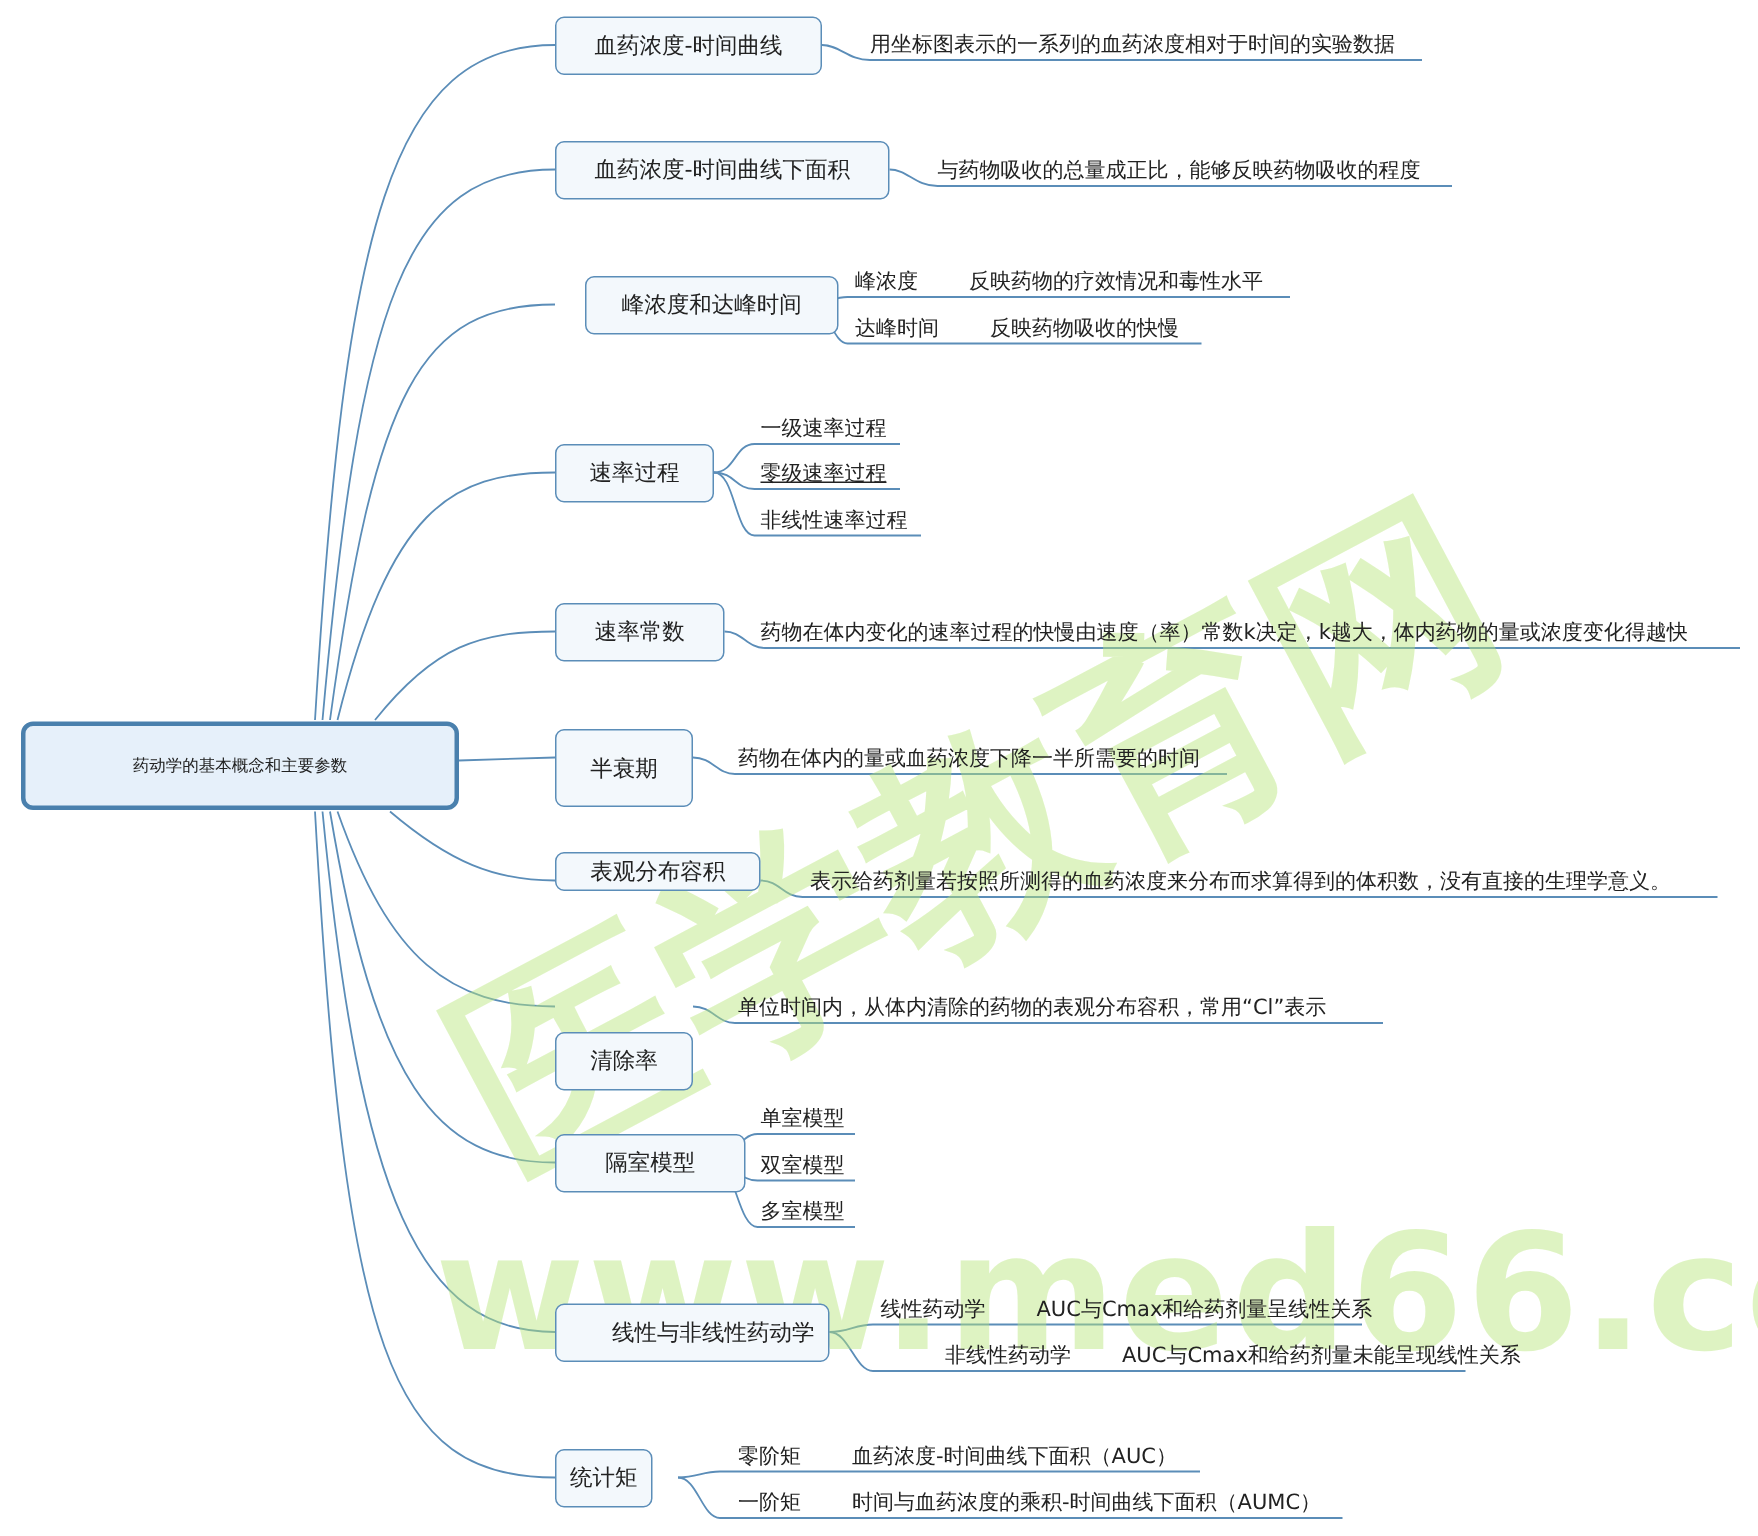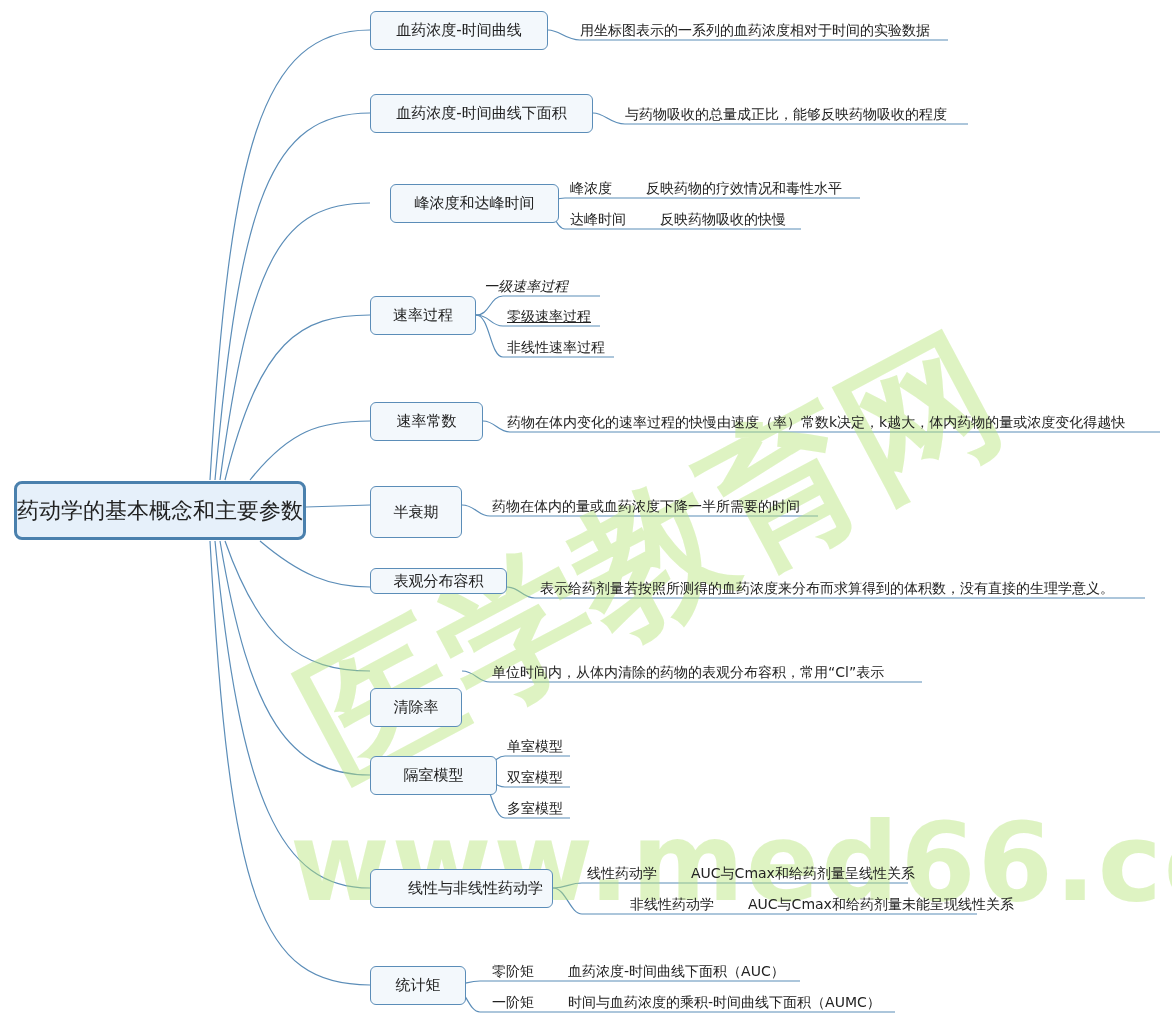--- a/index.html
+++ b/index.html
@@ -5,21 +5,21 @@
   html, body { margin:0; padding:0; background:#ffffff; }
   body { width:1172px; height:1024px; position:relative; overflow:hidden;
          font-family:"DejaVu Sans","Liberation Sans",sans-serif; color:#222; }
   #wires { position:absolute; left:0; top:0; width:1172px; height:1024px; }
   .watermark { position:absolute; color:#b8e67a; opacity:0.45; font-weight:bold;
                pointer-events:none; white-space:nowrap; font-family:"DejaVu Sans",sans-serif; }
   .wm-cn { left:270px; top:650px; font-size:150px; transform:rotate(-28deg); transform-origin:left top; letter-spacing:2px; }
   .wm-url { left:290px; top:800px; font-size:108px; letter-spacing:2px; }
   .root { position:absolute; left:14px; top:481px; width:292px; height:59px; box-sizing:border-box;
           border:3px solid #4a80ad; border-radius:8px; background:#e6f0fa;
-          display:flex; align-items:center; justify-content:center; font-size:22px; }
+          display:flex; align-items:center; justify-content:center; font-size:11px; }
   .node { position:absolute; box-sizing:border-box; border:1px solid #5b8db8; border-radius:6px;
           background:#f3f8fc; display:flex; align-items:center; justify-content:center; font-size:15px;
           white-space:nowrap; }
   .leaf { position:absolute; font-size:14px; white-space:nowrap; line-height:18px; }
   .leaf span + span { margin-left:34px; }
 </style>
 </head>
 <body>
 
 <svg id="wires" xmlns="http://www.w3.org/2000/svg">
@@ -95,21 +95,21 @@
 <div class="leaf" style="left:570px;top:179px;">
   <span>峰浓度</span><span>反映药物的疗效情况和毒性水平</span>
 </div>
 <div class="leaf" style="left:570px;top:210px;">
   <span>达峰时间</span><span>反映药物吸收的快慢</span>
 </div>
 
 <div class="node" style="left:370px;top:296px;width:106px;height:39px;">
   <span>速率过程</span>
 </div>
-<div class="leaf" style="left:484px;top:277px;font-style:italic;"><span>一级速率过程</span></div>
+<div class="leaf" style="left:507px;top:277px;"><span>一级速率过程</span></div>
 <div class="leaf" style="left:507px;top:307px;text-decoration:underline;"><span>零级速率过程</span></div>
 <div class="leaf" style="left:507px;top:338px;"><span>非线性速率过程</span></div>
 
 <div class="node" style="left:370px;top:402px;width:113px;height:39px;">
   <span>速率常数</span>
 </div>
 <div class="leaf" style="left:507px;top:413px;"><span>药物在体内变化的速率过程的快慢由速度（率）常数k决定，k越大，体内药物的量或浓度变化得越快</span></div>
 
 <div class="node" style="left:370px;top:486px;width:92px;height:52px;">
   <span>半衰期</span>
@@ -136,21 +136,21 @@
 <div class="node" style="left:370px;top:869px;width:183px;height:39px;padding-left:28px;">
   <span>线性与非线性药动学</span>
 </div>
 <div class="leaf" style="left:587px;top:864px;">
   <span>线性药动学</span><span>AUC与Cmax和给药剂量呈线性关系</span>
 </div>
 <div class="leaf" style="left:587px;top:895px;margin-left:43px;">
   <span>非线性药动学</span><span>AUC与Cmax和给药剂量未能呈现线性关系</span>
 </div>
 
-<div class="node" style="left:370px;top:966px;width:96px;height:39px;">
+<div class="node" style="left:370px;top:966px;width:65px;height:39px;">
   <span>统计矩</span>
 </div>
 <div class="leaf" style="left:492px;top:962px;">
   <span>零阶矩</span><span>血药浓度-时间曲线下面积（AUC）</span>
 </div>
 <div class="leaf" style="left:492px;top:993px;">
   <span>一阶矩</span><span>时间与血药浓度的乘积-时间曲线下面积（AUMC）</span>
 </div>
 
 </body></html>

